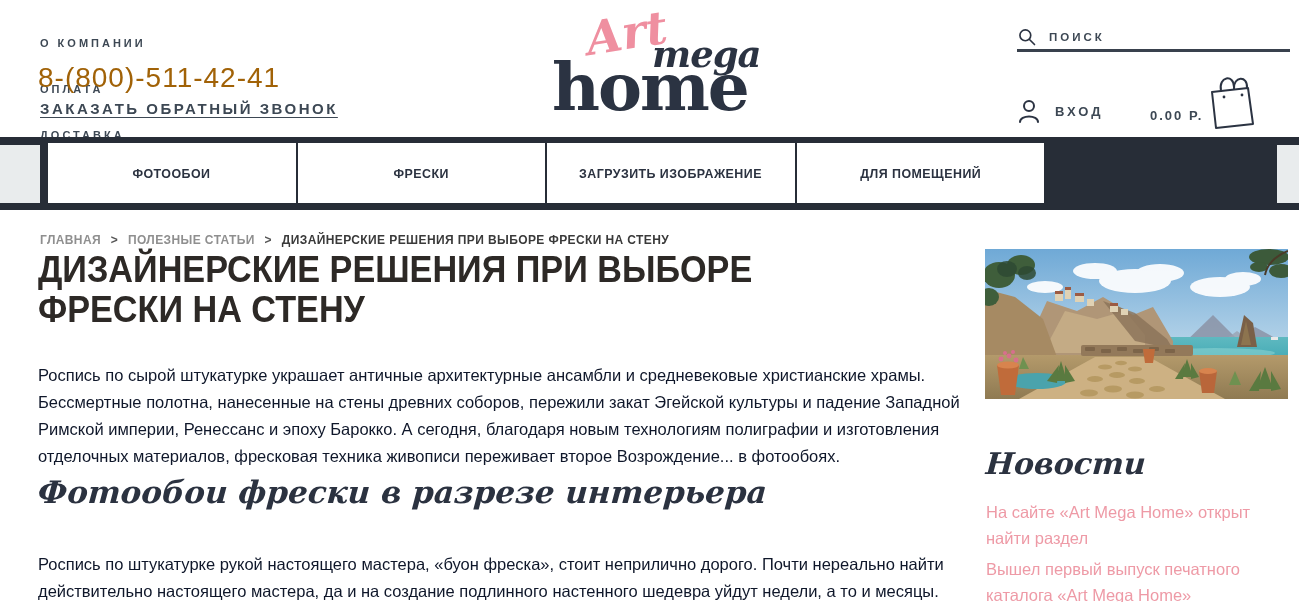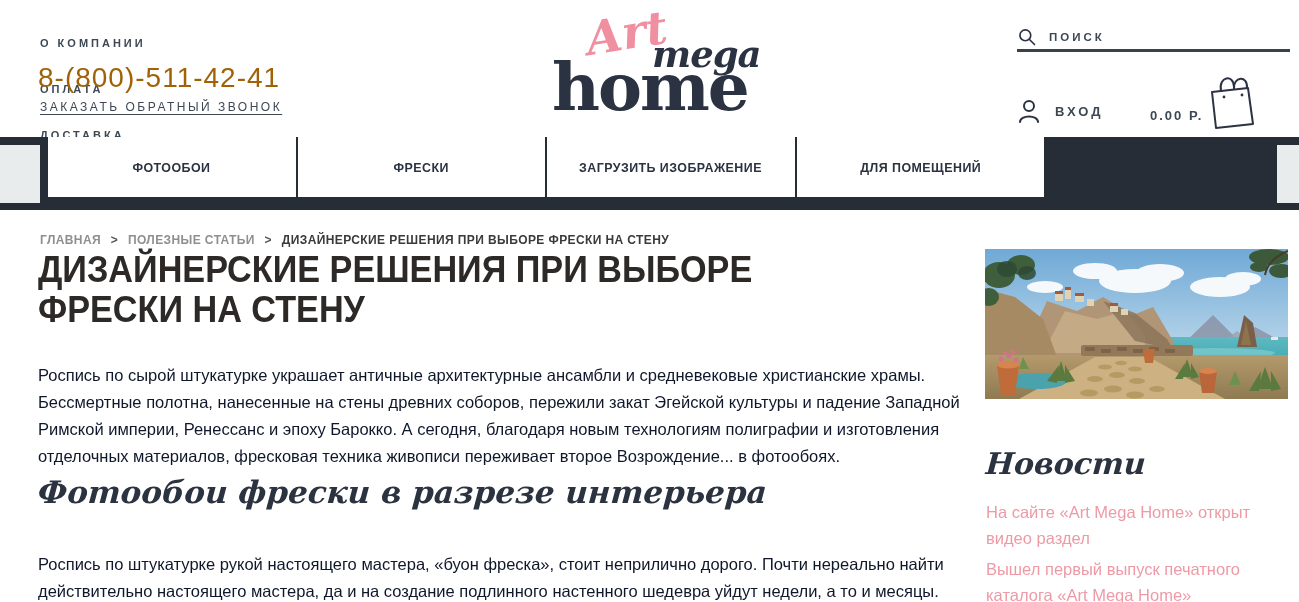--- a/index.html
+++ b/index.html
@@ -12,21 +12,21 @@
   .toplinks { position:absolute; left:40px; top:37px; display:flex; gap:34px;flex-direction:column; }
   .toplinks a {
     font-size:11px; font-weight:700; letter-spacing:3px; color:#3d4854;
     text-decoration:none; cursor:pointer;
   }
   .phone {
     position:absolute; left:38px; top:62px; font-size:28px; font-weight:400;
     letter-spacing:1px; color:#a16207; cursor:pointer;
   }
   .callback {
-    position:absolute; left:40px; top:100px; font-size:12px; font-weight:400;
+    position:absolute; left:40px; top:100px; font-size:15px; font-weight:700;
     letter-spacing:2.5px; color:#3d4854; text-decoration:underline;
     text-underline-offset:3px; cursor:pointer;
   }
   
   .logo { position:absolute; left:548px; top:0; width:220px; height:132px; cursor:pointer; }
   .logo-art {
     position:absolute; left:38px; top:6px;
     font-family:"DejaVu Serif", serif; font-style:italic; font-weight:700;
     font-size:46px; color:#ef8fa0; transform:rotate(-9deg);
   }
@@ -57,21 +57,21 @@
   .cart-total {
     position:absolute; left:1150px; top:108px; font-size:13px; font-weight:700;
     letter-spacing:2px; color:#3d4854; cursor:pointer;
   }
   .bag { position:absolute; left:1204px; top:72px; cursor:pointer; }
   
   .mainmenu { position:absolute; left:0; top:137px; width:1299px; height:73px; background:#272d37; }
   .menu-endblock { position:absolute; top:8px; height:58px; background:#e9eced; }
   .menu-endblock.left  { left:0; width:40px; }
   .menu-endblock.right { left:1277px; width:22px; }
-  .menu-items { position:absolute; left:48px; top:0; width:996px; height:60px; display:flex; gap:2px; }
+  .menu-items { position:absolute; left:48px; top:6px; width:996px; height:60px; display:flex; gap:2px; }
   .menu-item {
     flex:1; background:#fff; display:flex; align-items:center; justify-content:center;
     cursor:pointer;
   }
   .menu-item span {
     display:inline-block; font-size:13.5px; font-weight:800; letter-spacing:.5px;
     color:#2b3240; transform:scaleX(.92);
   }
   
   .breadcrumb {
@@ -330,16 +330,16 @@
           <circle cx="24" cy="107" r="2.4"></circle>
           <circle cx="31" cy="111" r="2.4"></circle>
         <circle cx="20" cy="104" r="2"></circle>
           <circle cx="28" cy="103" r="2"></circle>
       </g>
     </svg>
   </div>
 
   <h3 class="script-heading news-title">Новости</h3>
 
-  <a class="news-link news1">На сайте «Art Mega Home» открыт видео раздел</a>
+  <a class="news-link news1">На сайте «Art Mega Home» открыт найти раздел</a>
   <a class="news-link news2">Вышел первый выпуск печатного каталога «Art Mega Home»</a>
 
 </div>
 
 </body></html>

